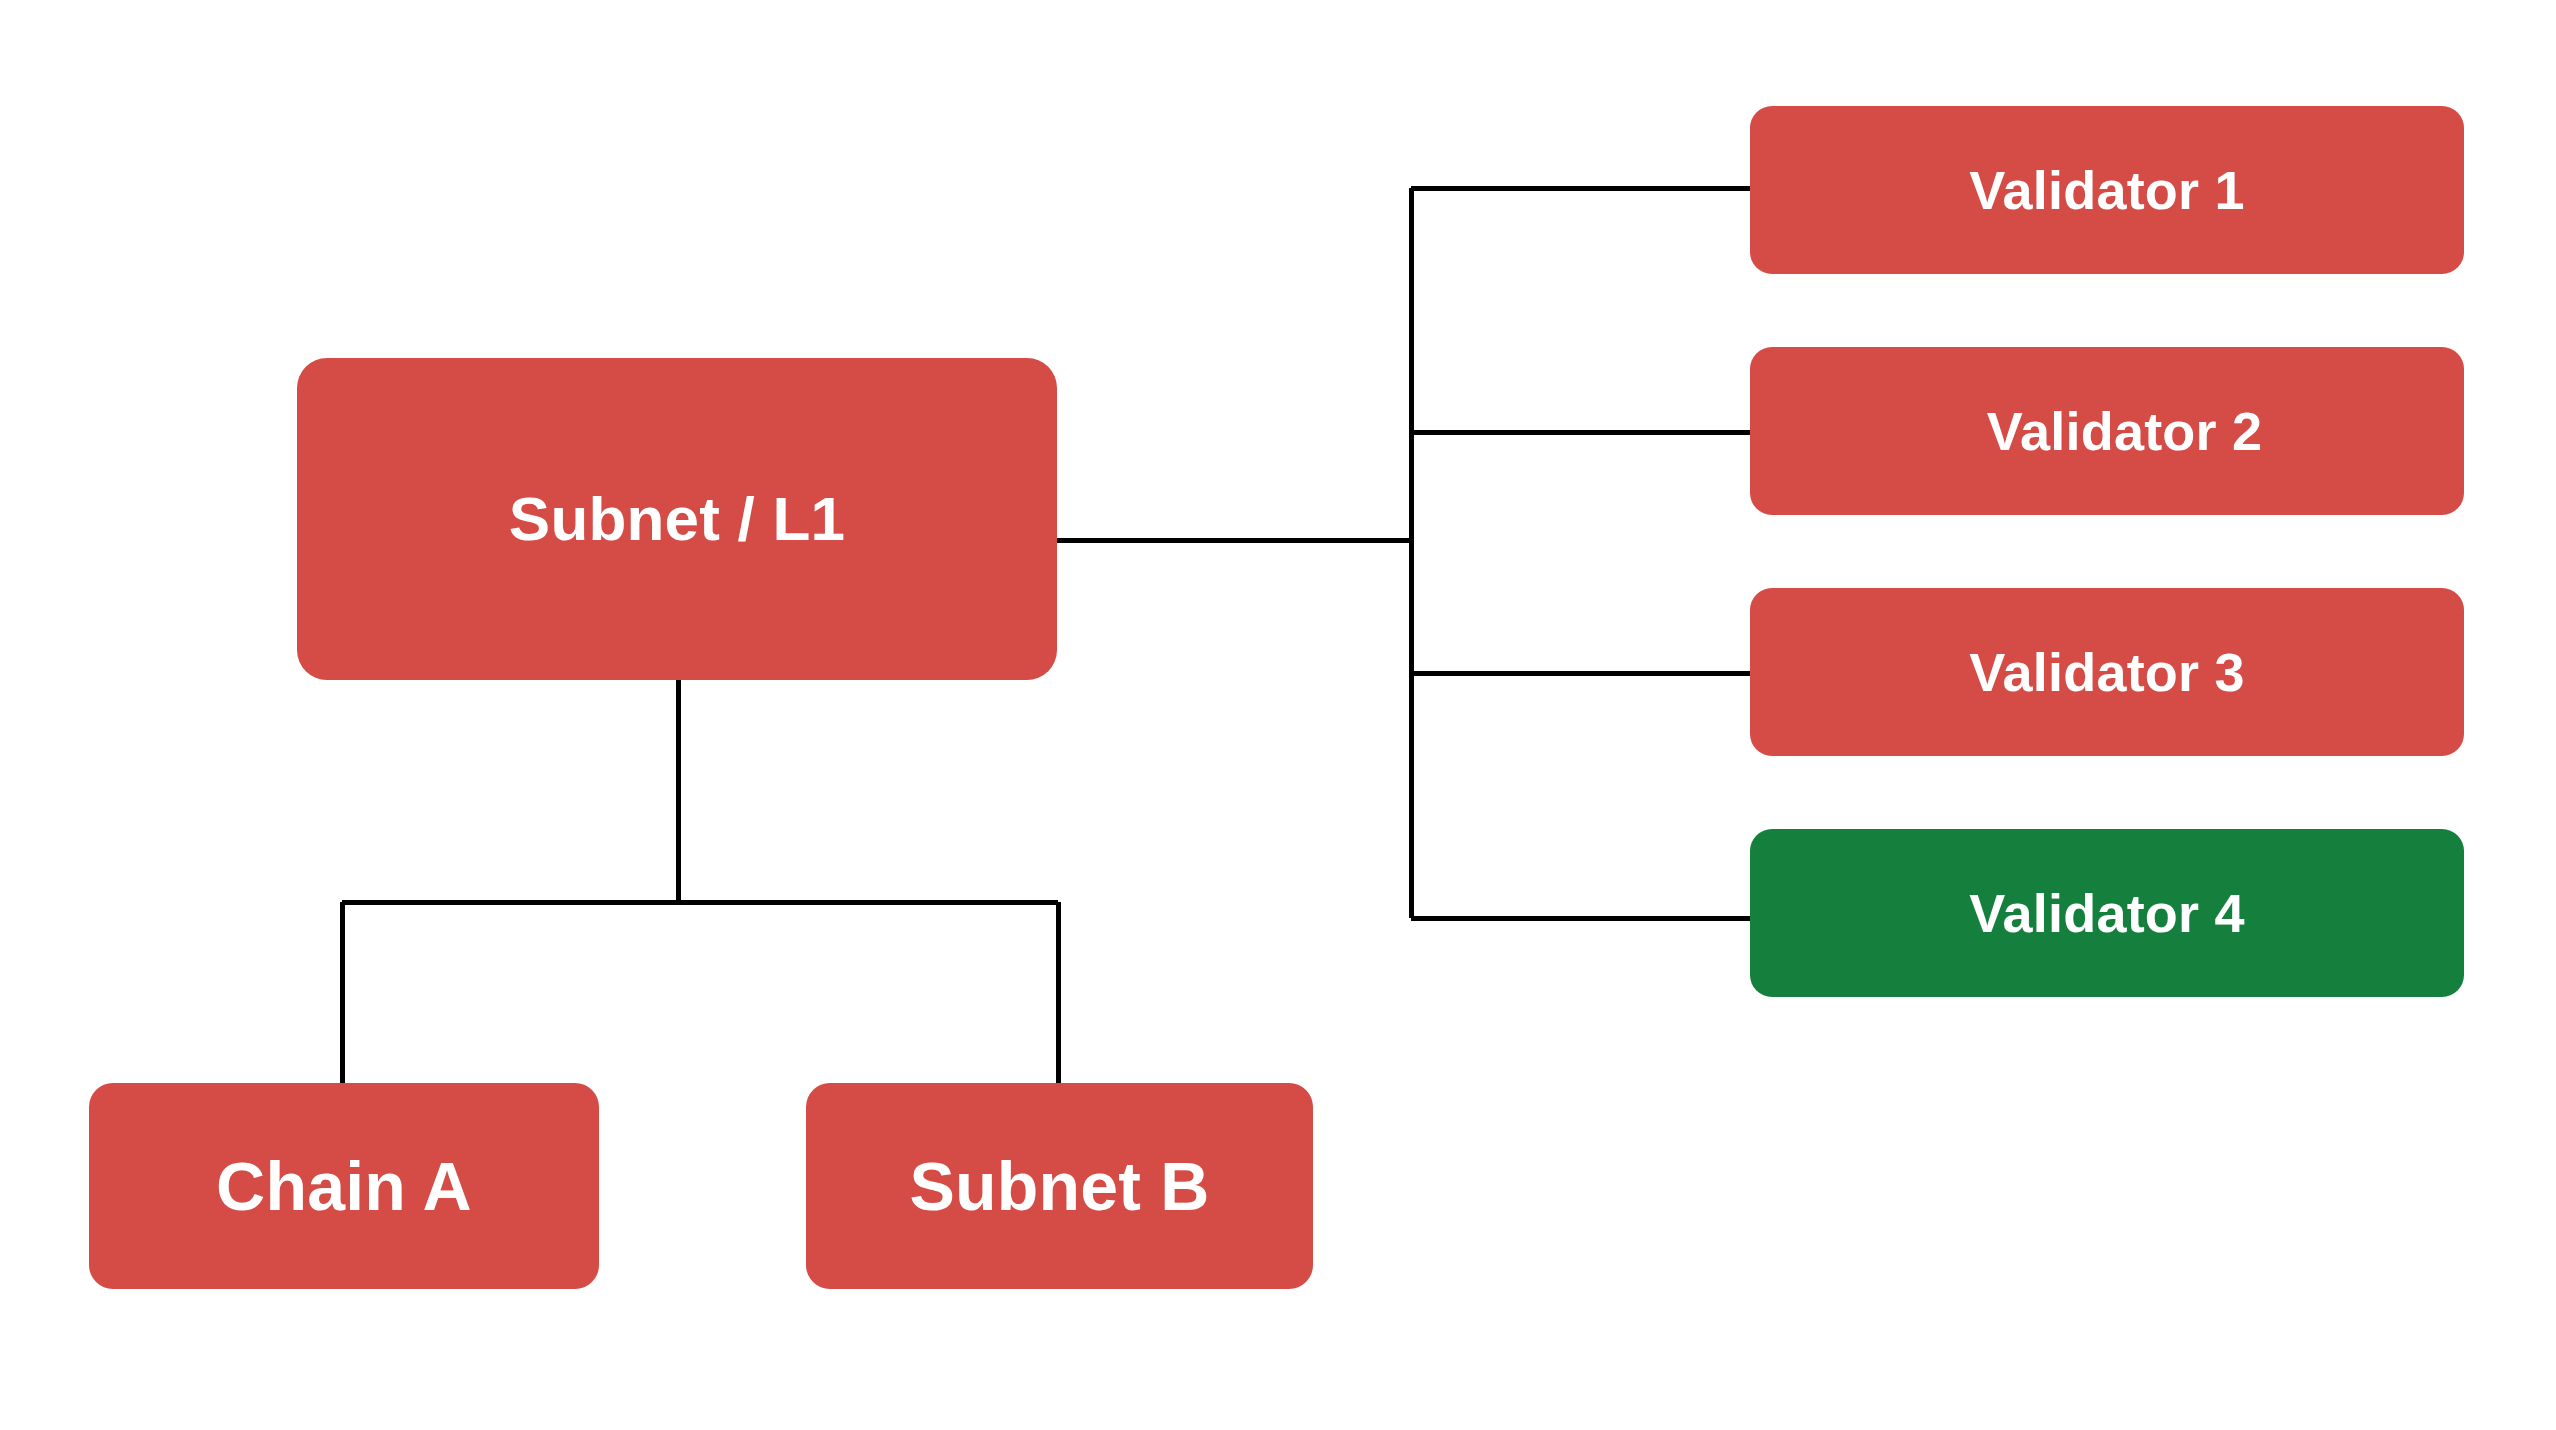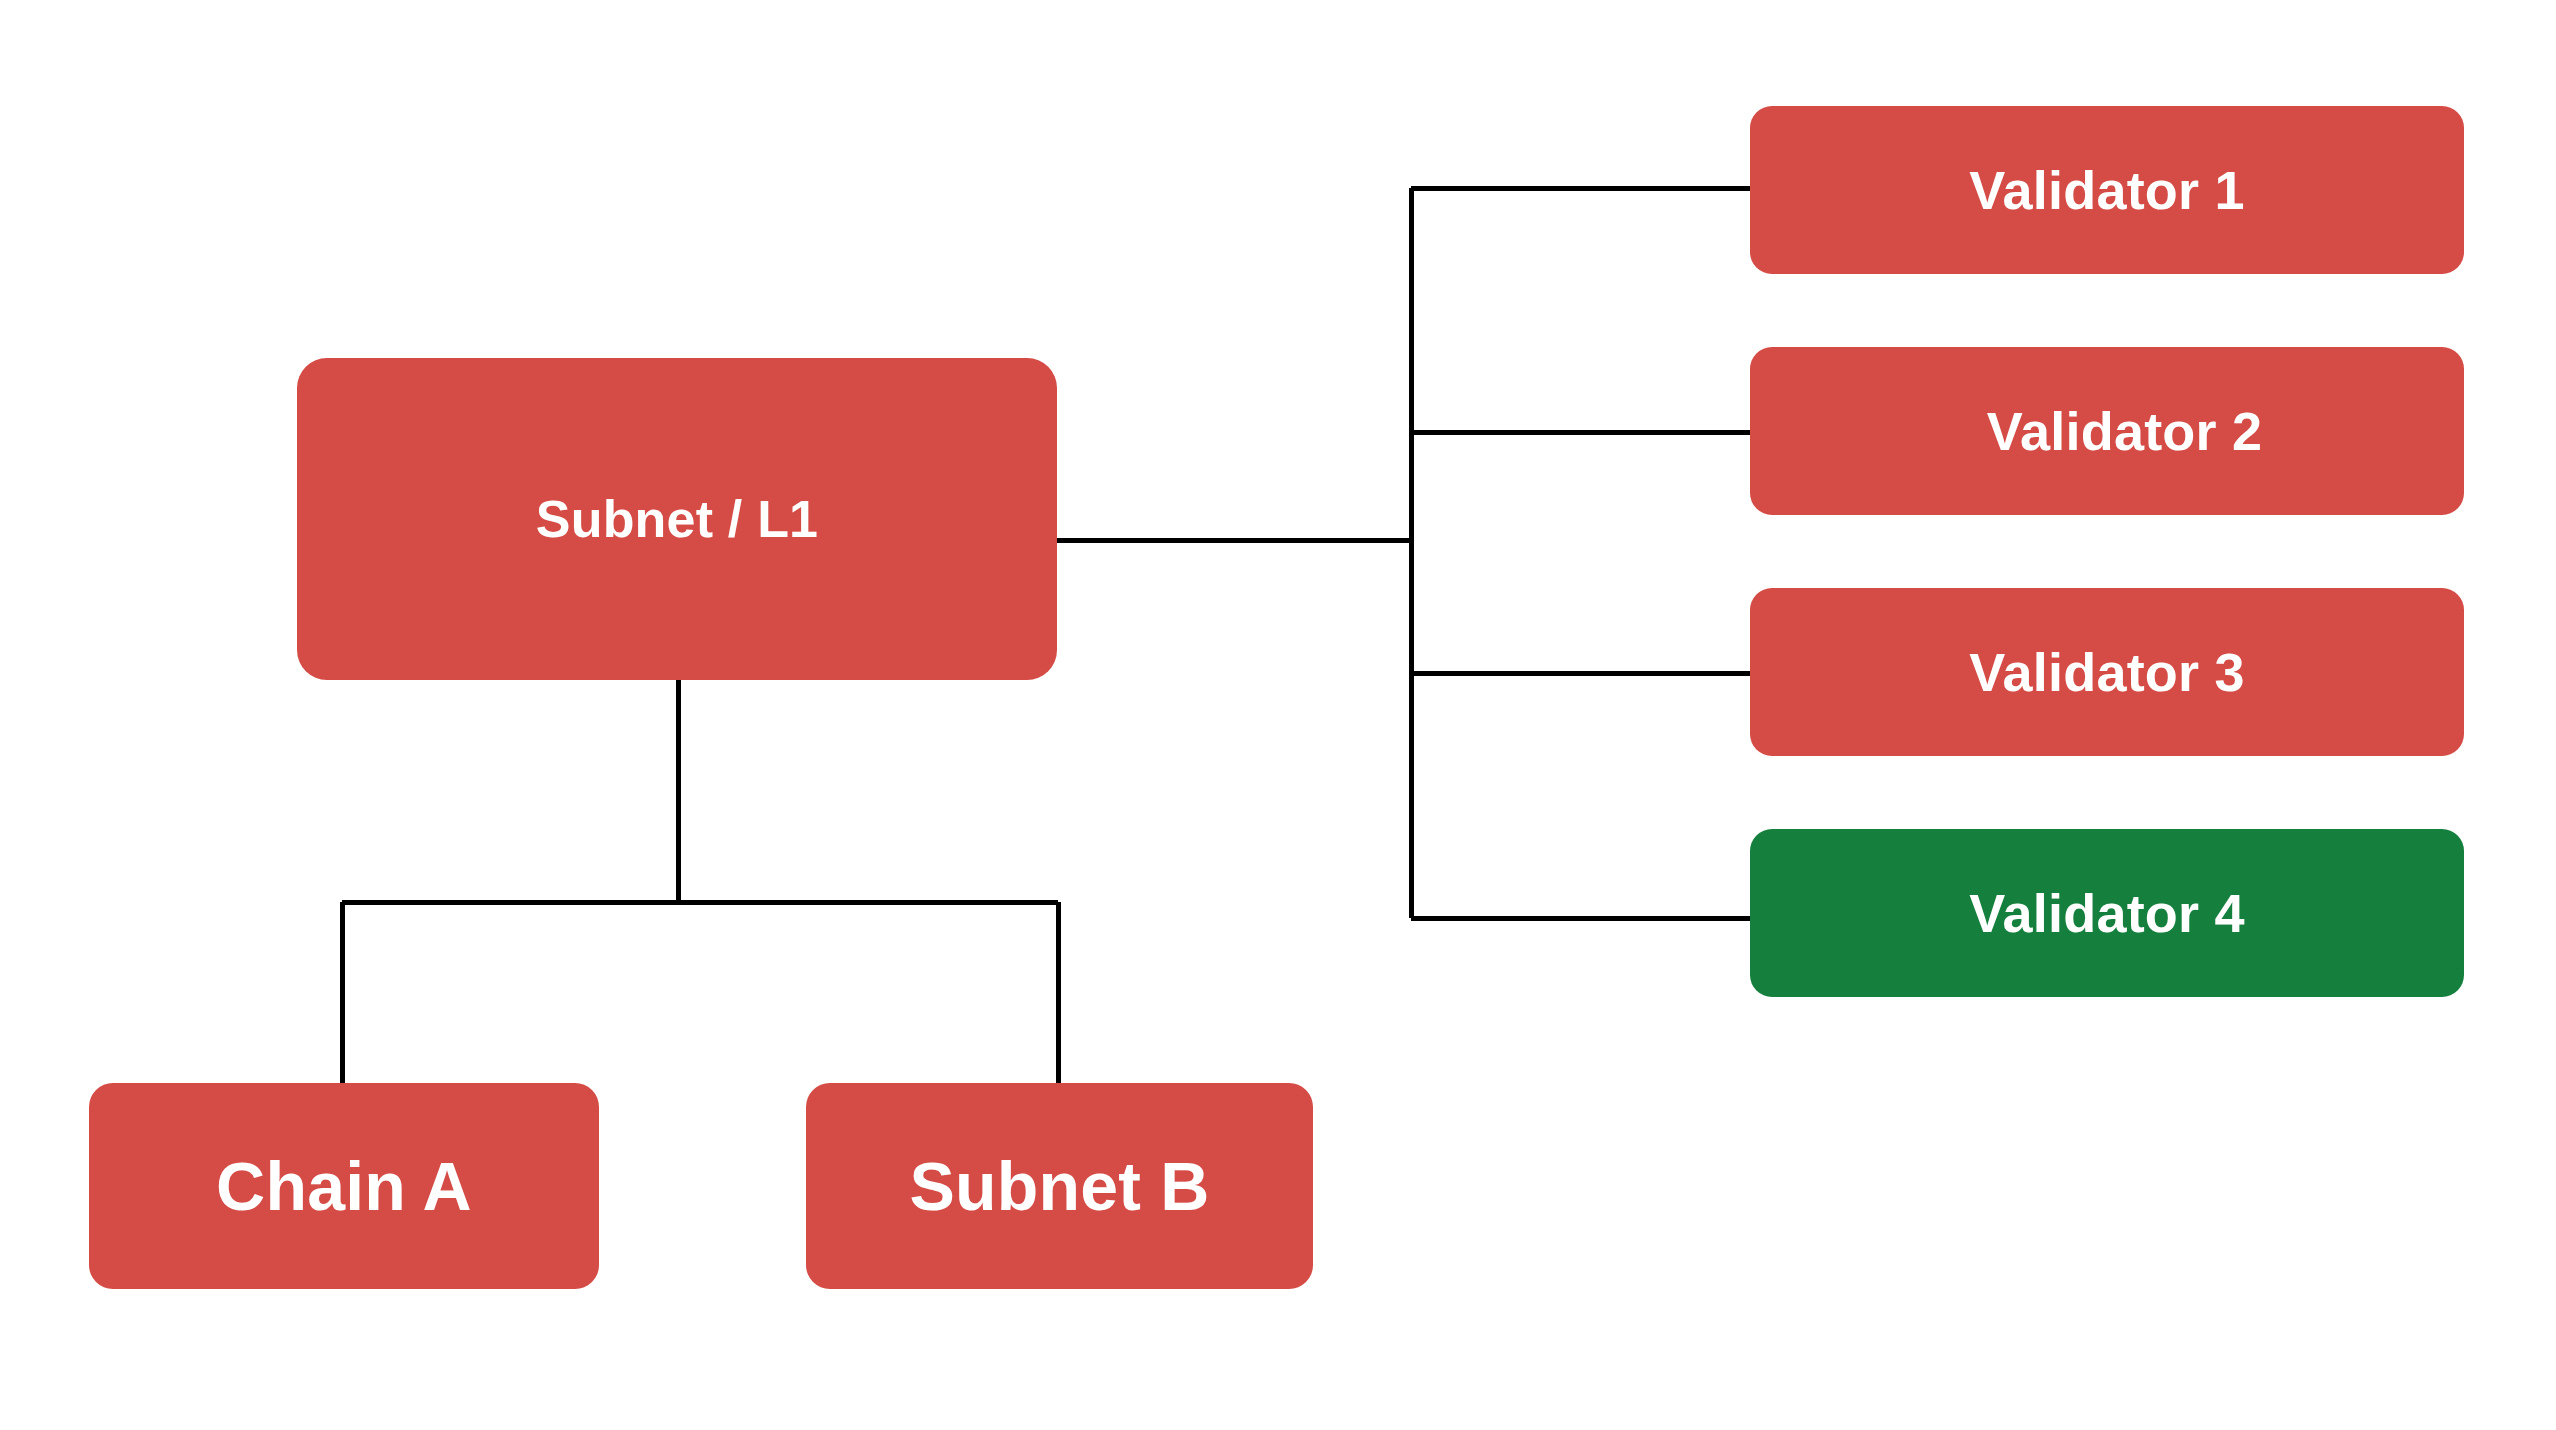--- a/index.html
+++ b/index.html
@@ -41,21 +41,21 @@
     line-height: 1;
   }
 
   
   #node-root {
     left: 297px;
     top: 358px;
     width: 760px;
     height: 322px;
     border-radius: 30px;
-    font-size: 52px;
+    font-size: 62px;
   }
 
   
   .node-validator {
     left: 1750px;
     width: 714px;
     height: 168px;
     border-radius: 22px;
     font-size: 54px;
   }

